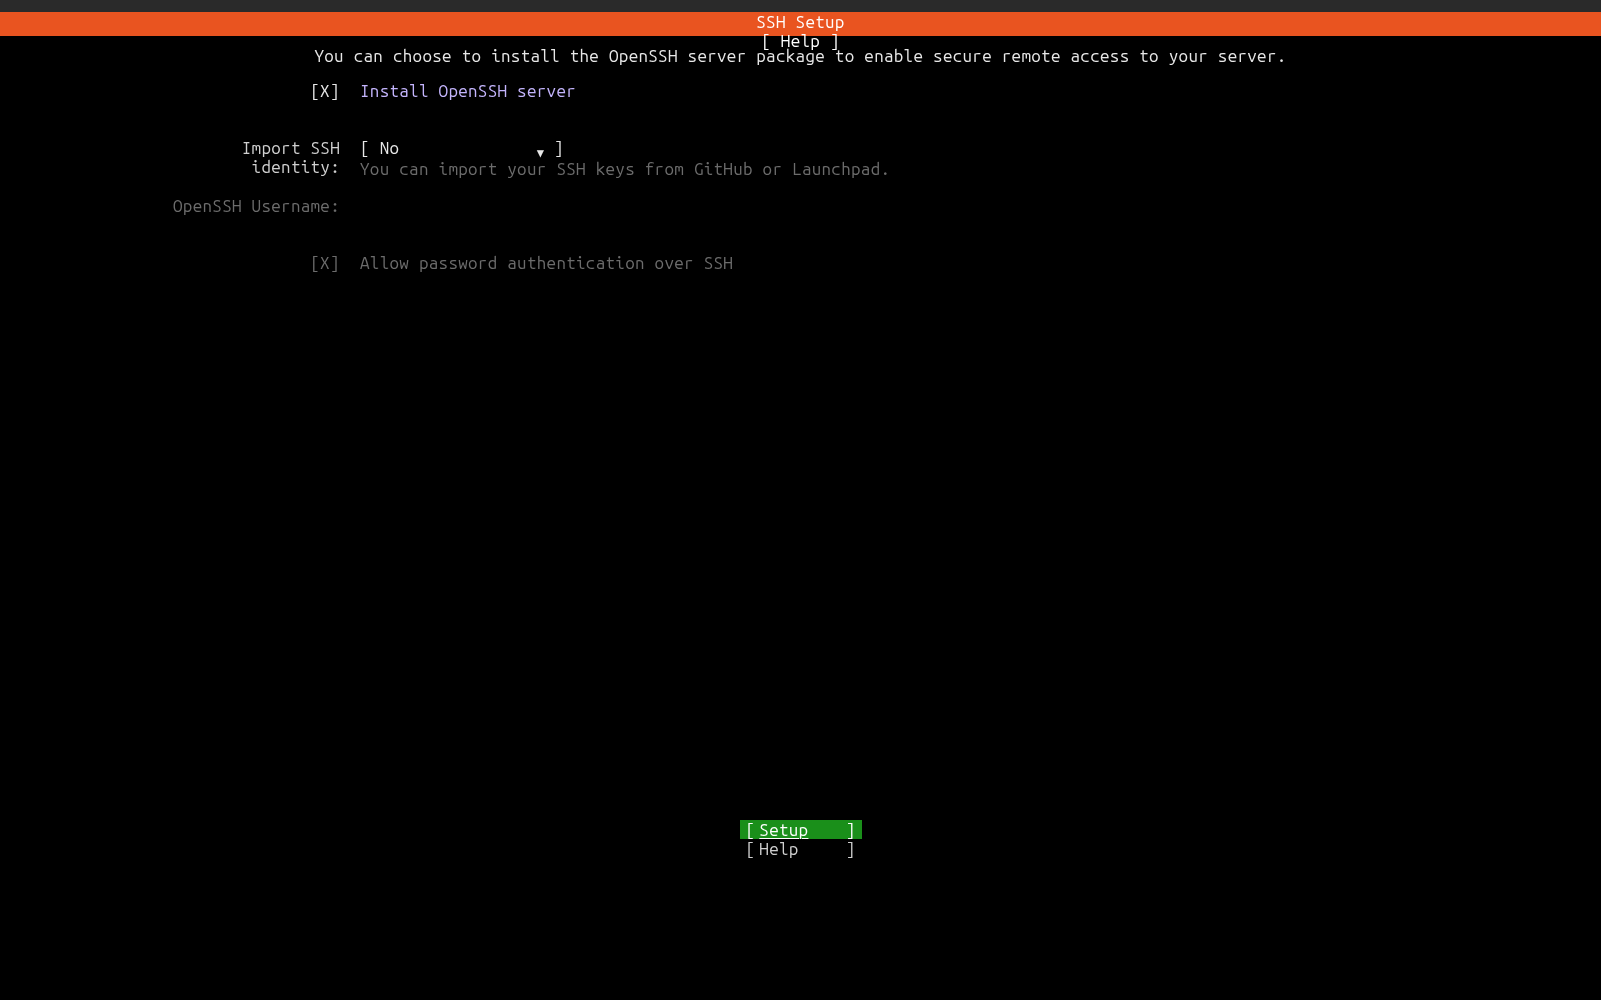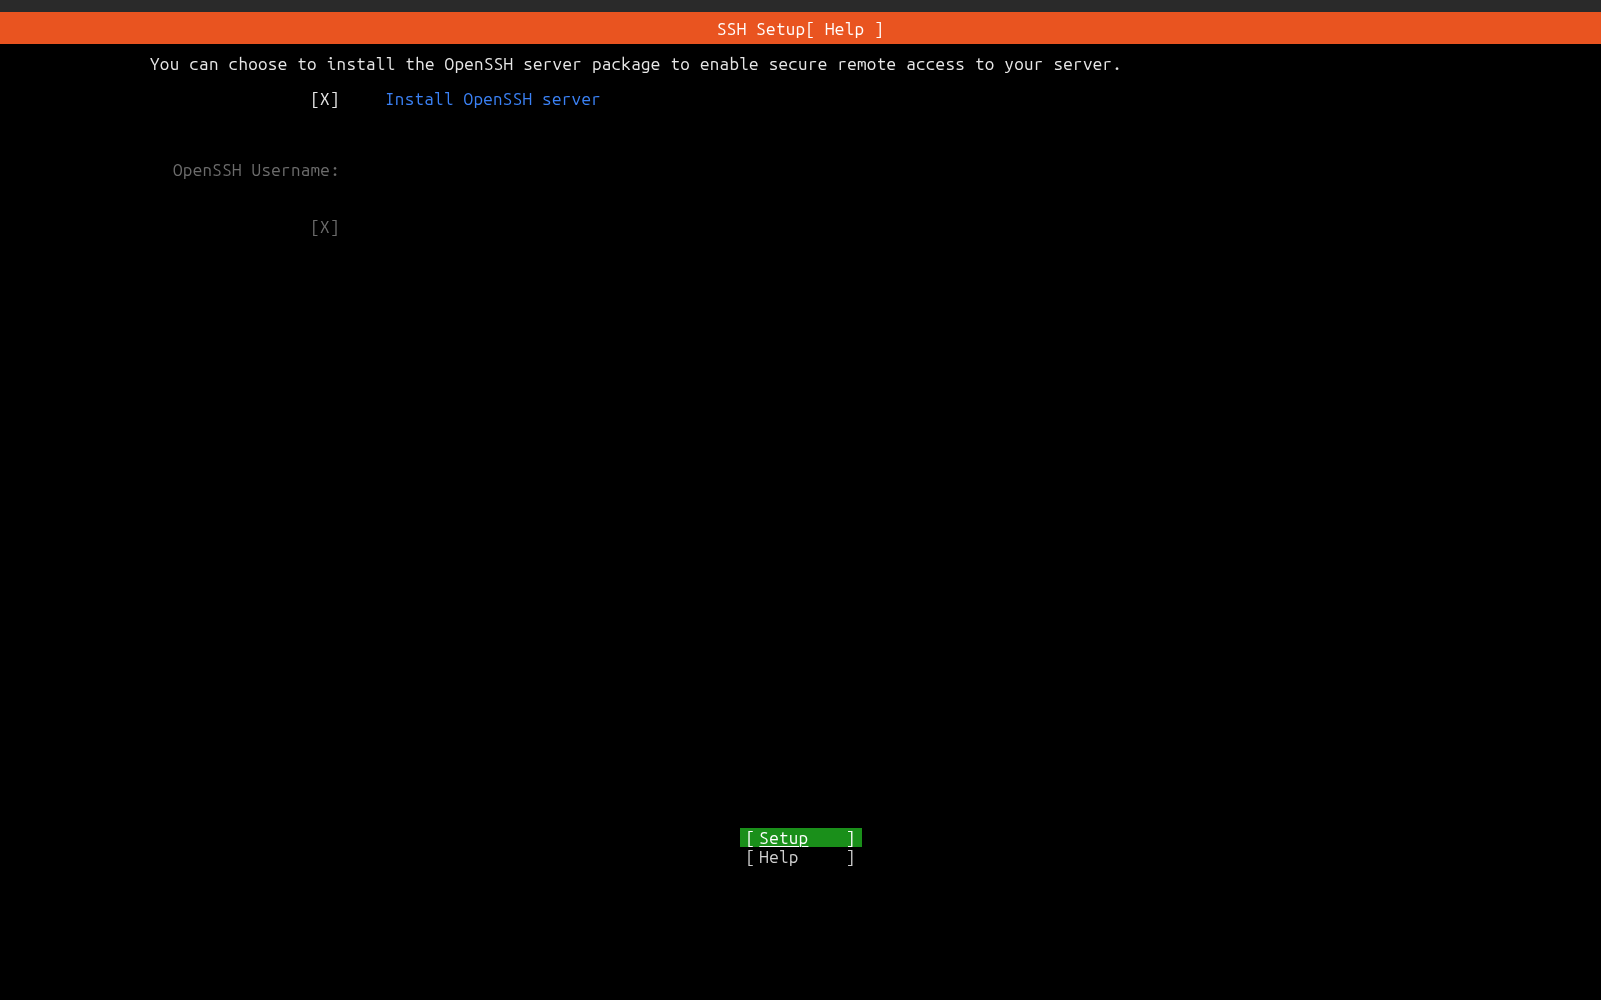--- a/index.html
+++ b/index.html
@@ -13,35 +13,37 @@
       color: #d0d0d0;
       letter-spacing: 0.3px;
     }
     .window-chrome {
       height: 12px;
       background: #2a2a2a;
     }
     .title-bar {
       background: #e95420;
       color: #fff;
-      height: 32px;
+      height: 24px;
       display: flex;
-      justify-content: center;
+      justify-content: space-between;
       align-items: center;
       padding: 0 150px 0 150px;
       font-weight: normal;
+      flex-direction: column;
     }
     .content {
       padding: 10px 150px 0 150px;
       position: relative;
       height: calc(100% - 46px);
     }
     .intro {
       color: #e8e8e8;
       margin-bottom: 16px;
+      text-align: center;
     }
     .row {
       display: flex;
       align-items: flex-start;
       margin-bottom: 4px;
     }
     .label-col {
       width: 190px;
       text-align: right;
       padding-right: 0;
@@ -50,22 +52,21 @@
     .value-col {
       padding-left: 20px;
     }
     .checkbox-mark {
       color: #e8e8e8;
       display:inline-block;
       width:30px;
       text-align:center;
     }
     .checkbox-label {
-      color: #3b82f6;
-      margin-left: 25px;
+      color: #c4b5fd;
     }
     .dim {
       color: #6c6c6c;
     }
     .checkbox-row {
       display:flex;
     }
     .dropdown {
       color: #e8e8e8;
     }
@@ -130,35 +131,45 @@
     <div class="label-col">
       <span class="checkbox-mark">[X]</span>
     </div>
     <div class="value-col">
       <span class="checkbox-label">Install OpenSSH server</span>
     </div>
   </div>
 
   <div class="section-gap"></div>
 
+  <div class="row">
+    <div class="label-col">Import SSH identity:</div>
+    <div class="value-col">
+      <span class="dropdown">[ <span>No</span>&nbsp;&nbsp;&nbsp;&nbsp;&nbsp;&nbsp;&nbsp;&nbsp;&nbsp;&nbsp;&nbsp;&nbsp;&nbsp;&nbsp;<span class="arrow">▼</span> ]</span>
+      <div class="hint">You can import your SSH keys from GitHub or Launchpad.</div>
+    </div>
+  </div>
 
   <div class="small-gap"></div>
 
   <div class="row">
     <div class="label-col dim">OpenSSH Username:</div>
     <div class="value-col">
       <span class="dim"></span>
     </div>
   </div>
 
   <div class="section-gap"></div>
 
   <div class="row checkbox-row">
     <div class="label-col">
       <span class="checkbox-mark dim">[X]</span>
+    </div>
+    <div class="value-col">
+      <span class="dim">Allow password authentication over SSH</span>
     </div>
   </div>
 
   <div class="footer">
     <div class="btn selected">
       <span>[</span>
       <span class="btn-label" style="flex:1;padding-left:4px;">Setup</span>
       <span>]</span>
     </div>
     <div class="btn">

